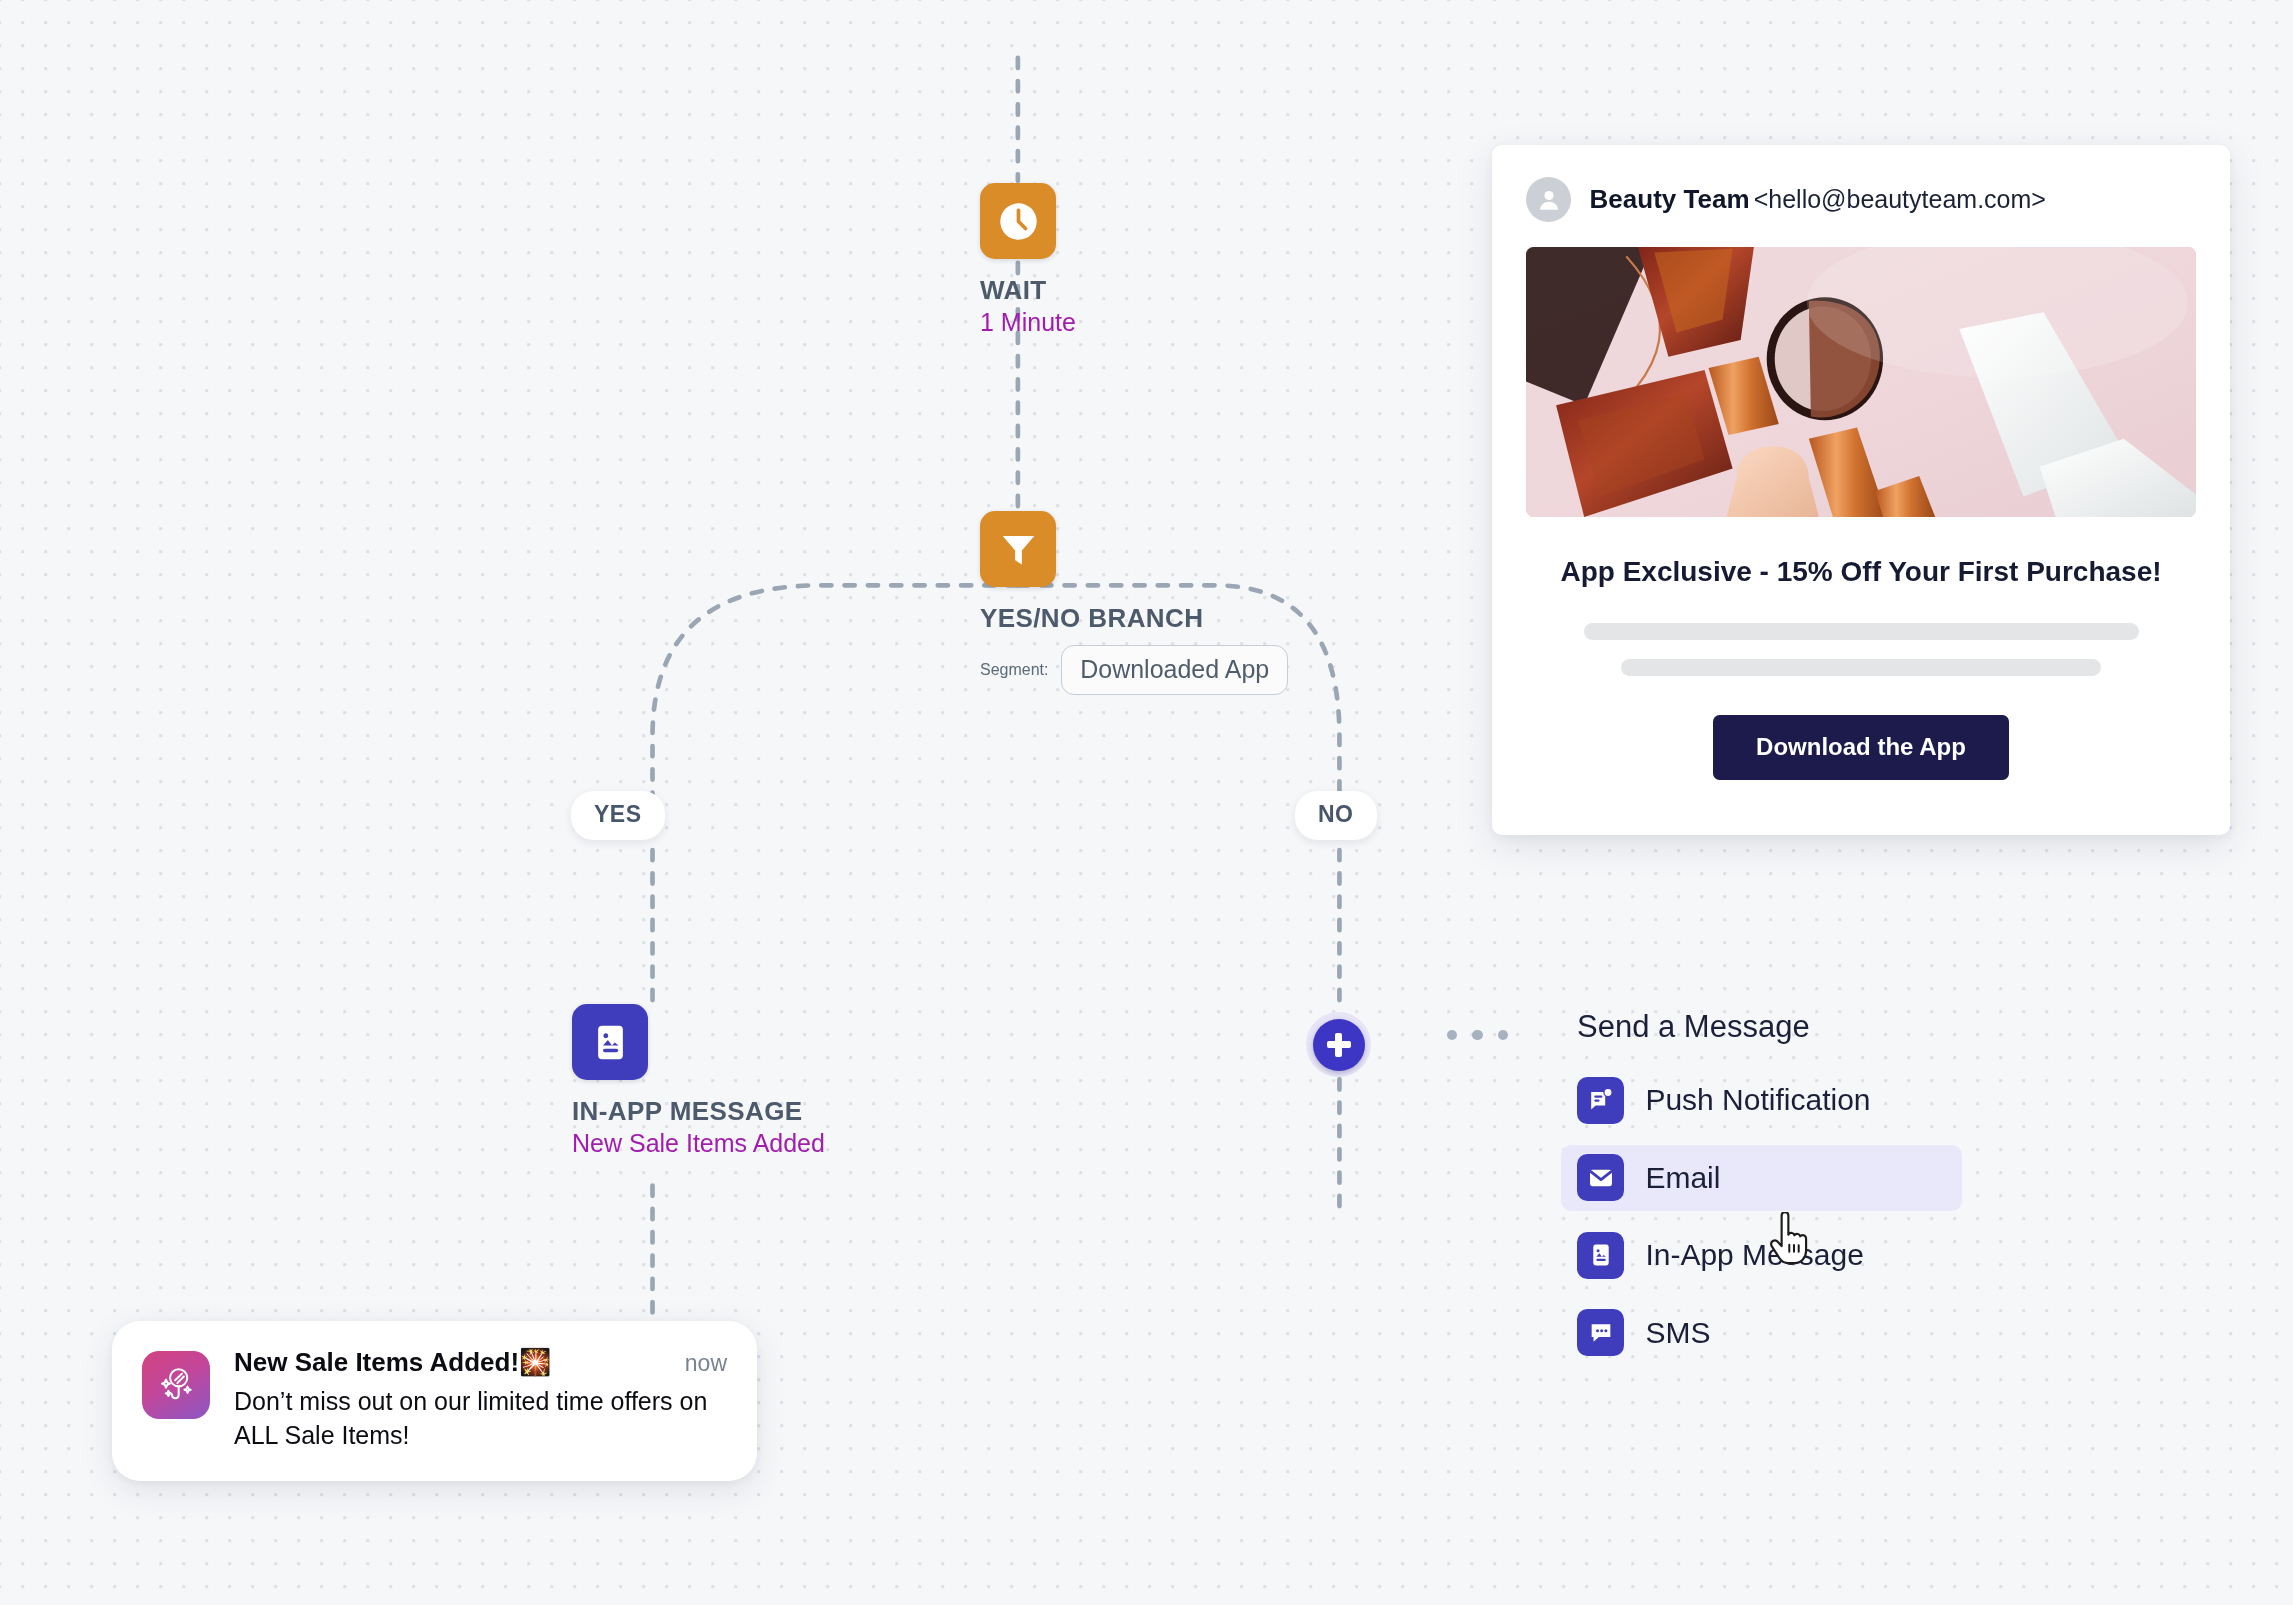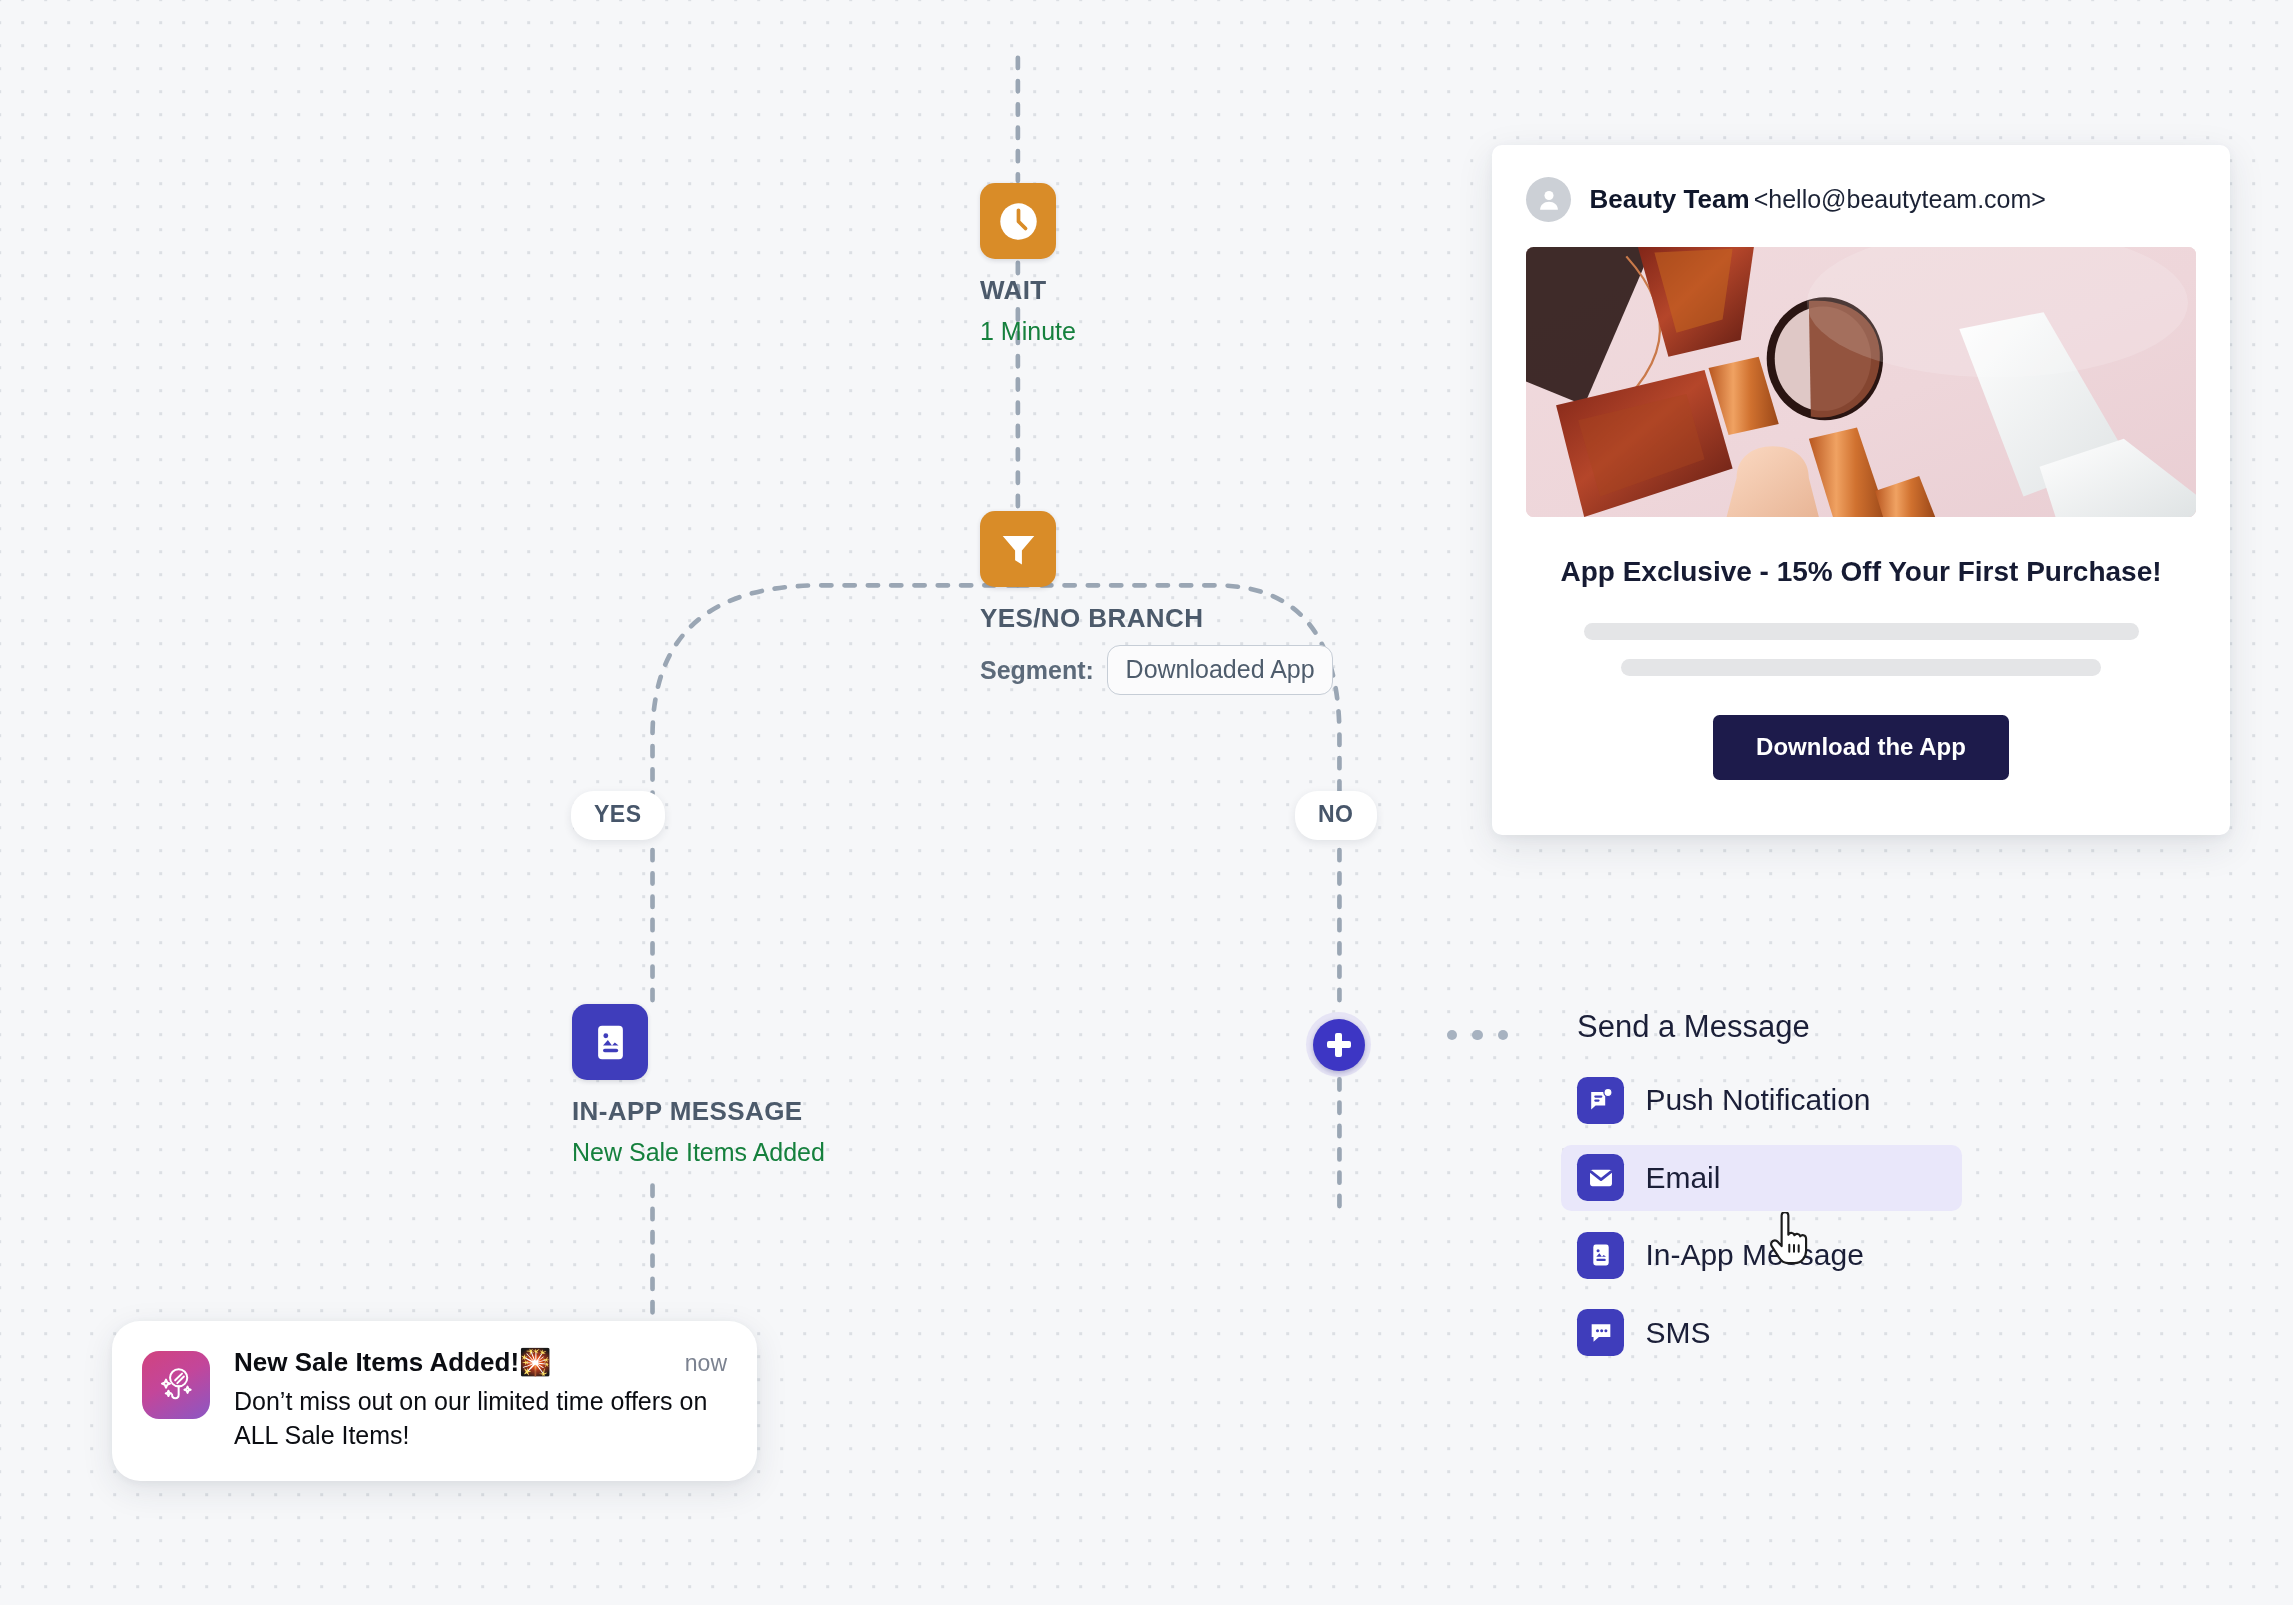--- a/index.html
+++ b/index.html
@@ -57,43 +57,42 @@
   .node-title {
     margin-top: 16px;
     font-size: 26px;
     font-weight: 700;
     letter-spacing: 0.4px;
     color: #4c5a6b;
     white-space: nowrap;
   }
 
   .node-sub {
-    margin-top: 11px;
+    margin-top: 2px;
     font-size: 25px;
-    color: #15803d;
+    color: #a21caf;
     white-space: nowrap;
   }
 
   
   #node-wait { left: 980px; top: 183px; }
 
   
   #node-branch { left: 980px; top: 511px; }
 
   .segment-row {
     margin-top: 11.2px;
     display: flex;
     align-items: center;
     gap: 13px;
     white-space: nowrap;
   }
   .segment-label {
-    font-size: 25px;
+    font-size: 16px;
     color: #5c6a7a;
-    font-weight: bold;
   }
   .segment-chip {
     border: 1.5px solid #c6cdd6;
     border-radius: 13px;
     background: #fbfbfc;
     padding: 8.4px 17.7px 10.3px;
     font-size: 25px;
     color: #4e5c6c;
   }
 

